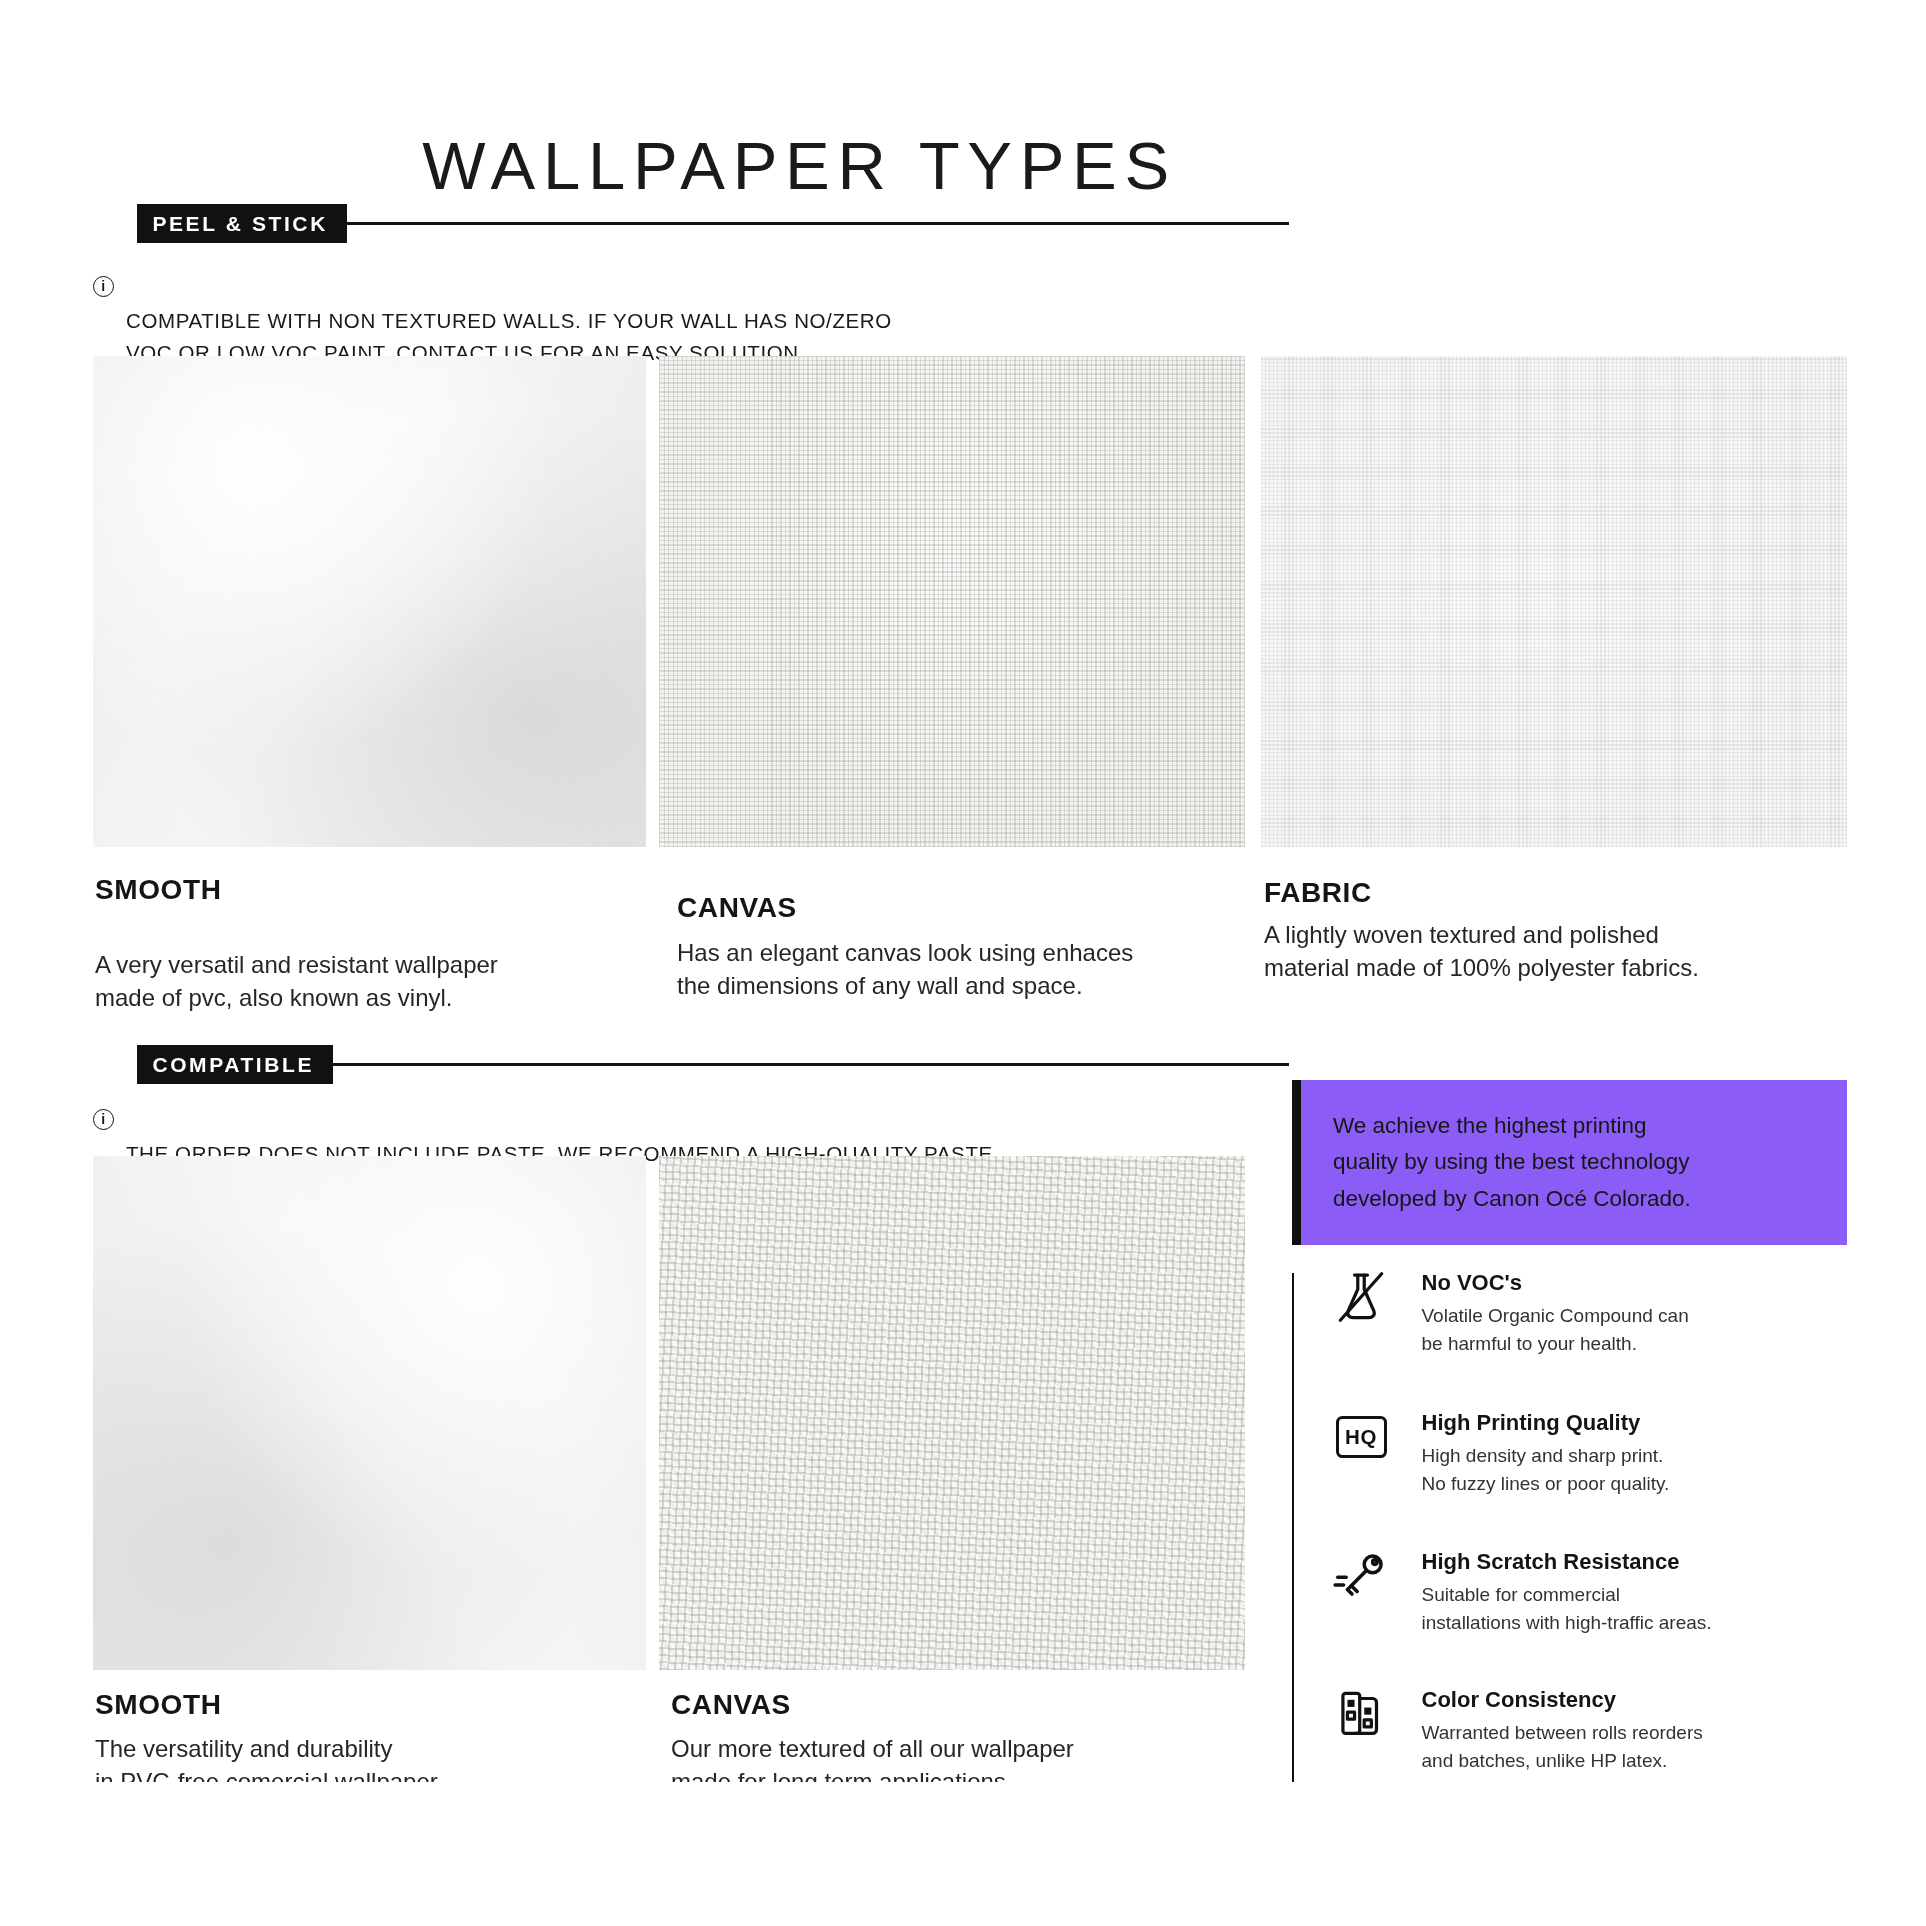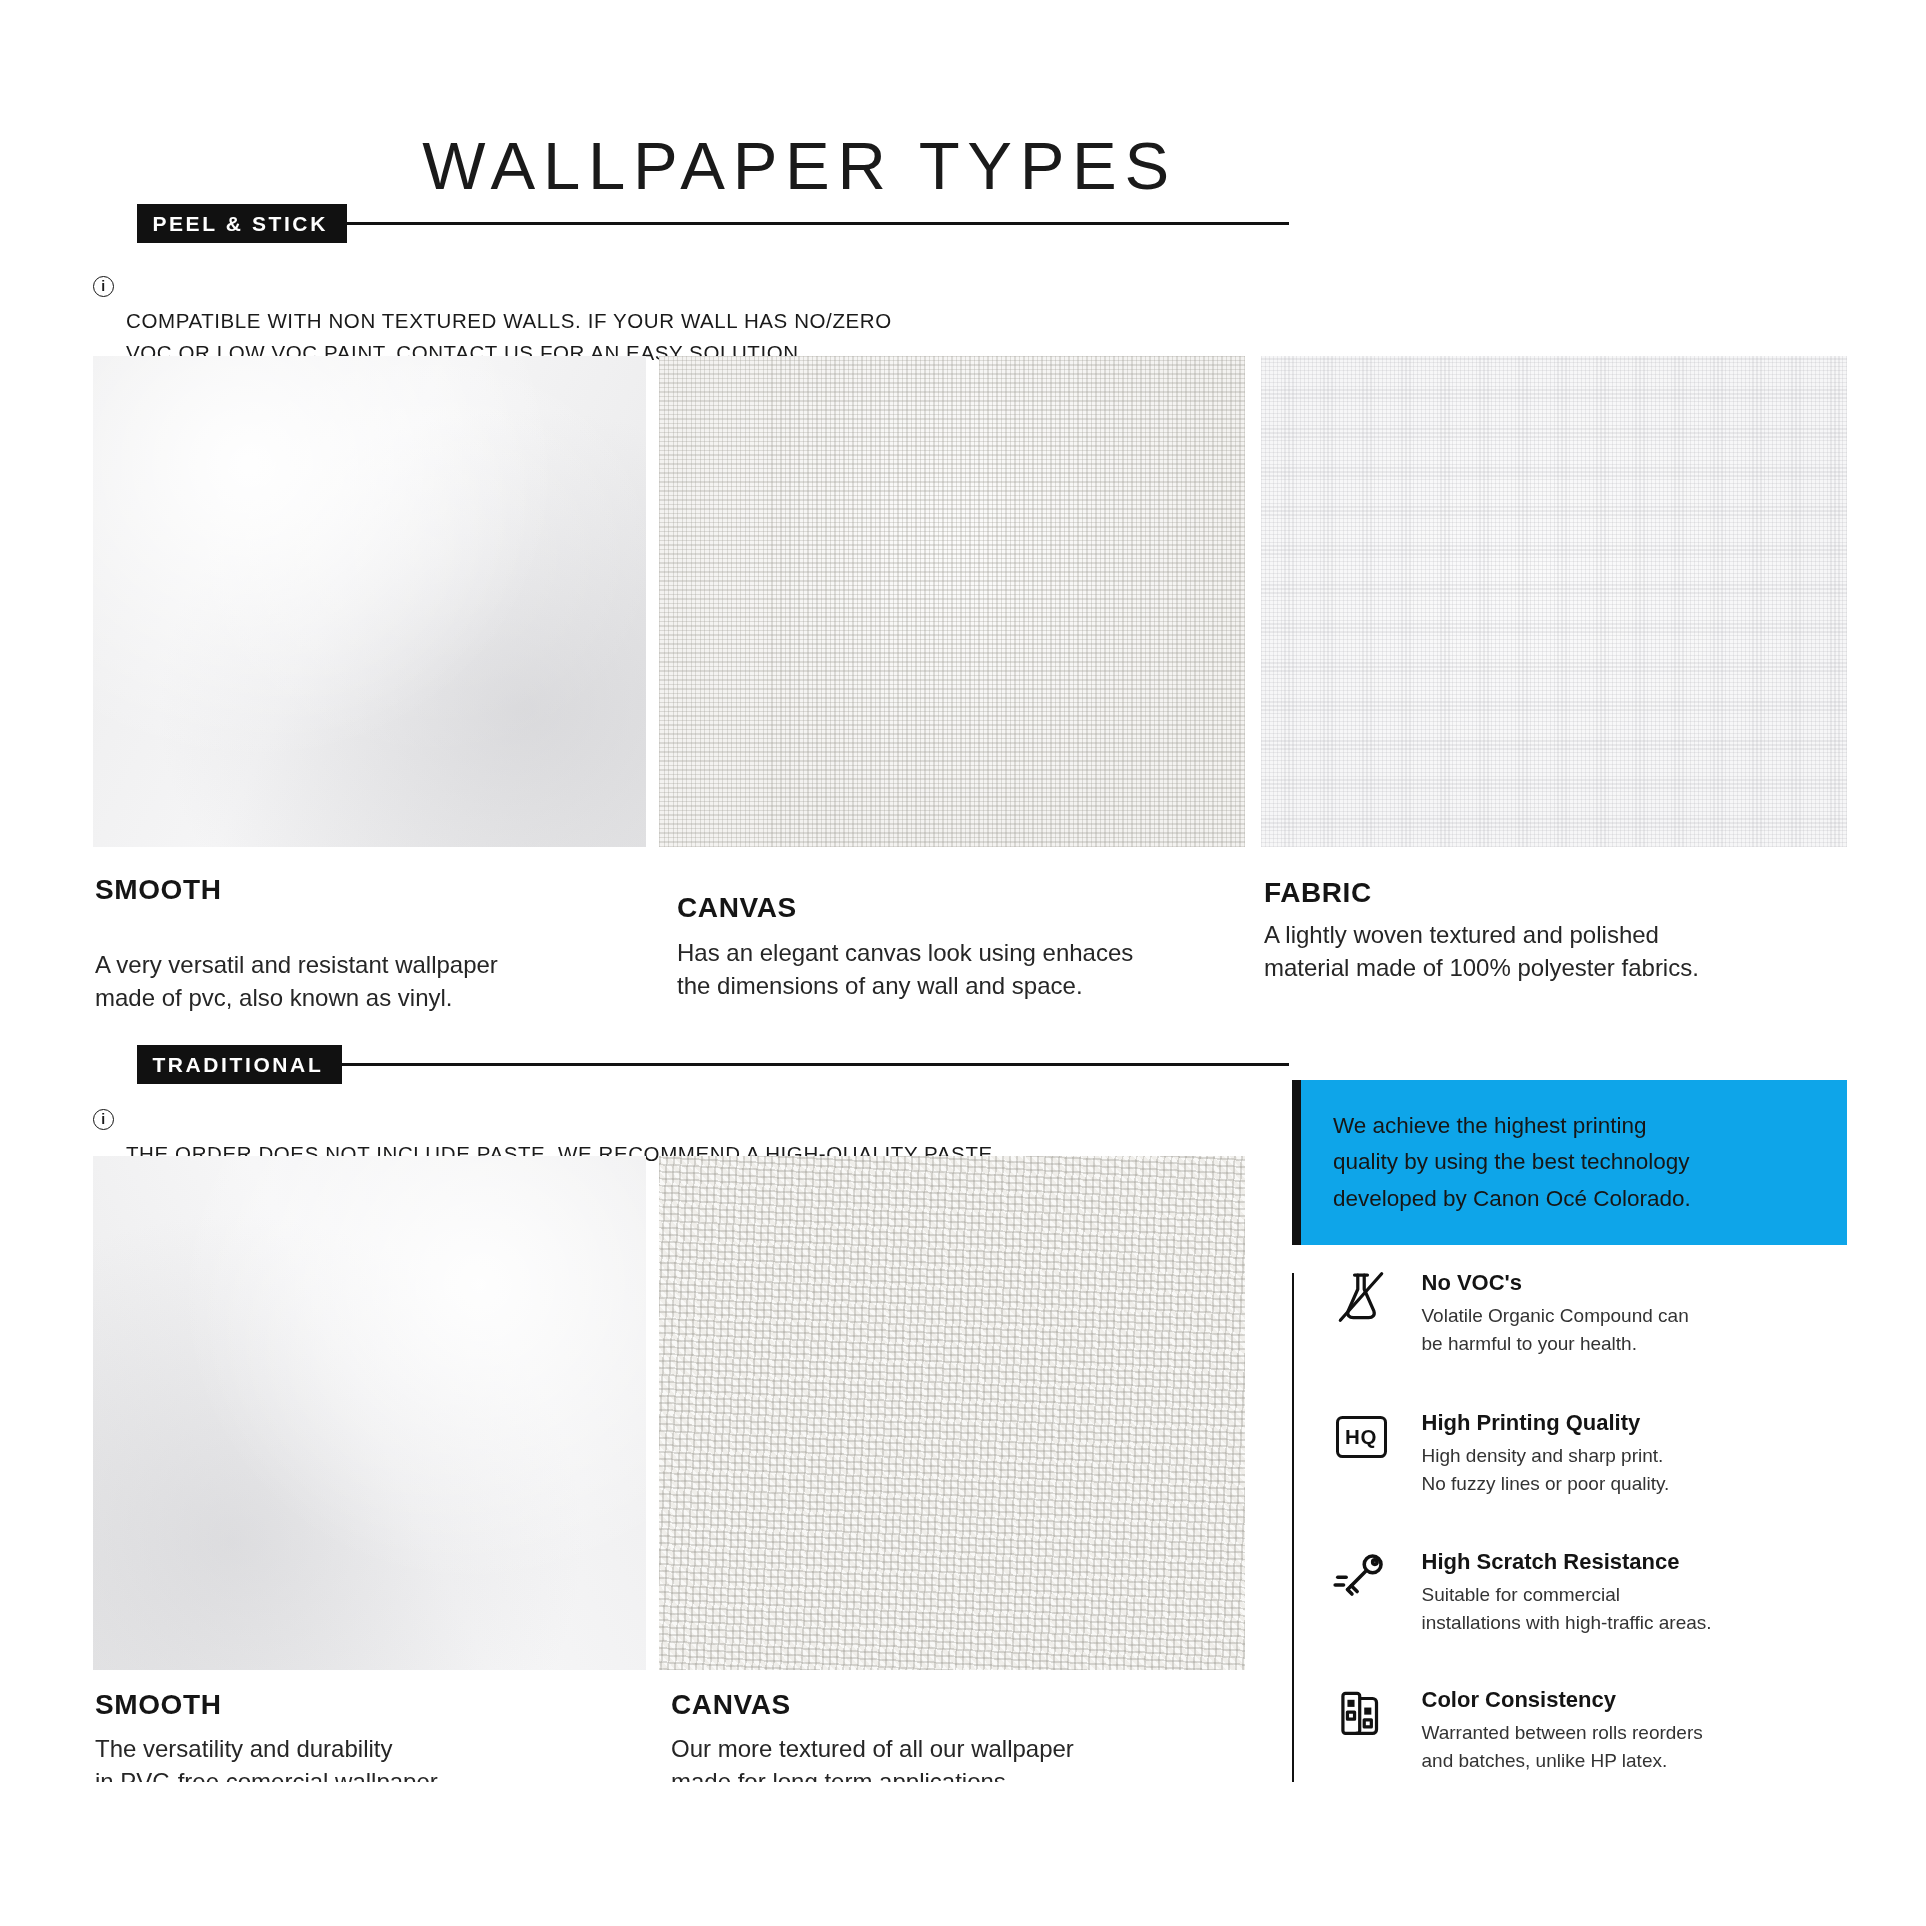--- a/index.html
+++ b/index.html
@@ -84,21 +84,21 @@
   .type-desc{position:absolute;font-size:24px;line-height:1.38;color:#262626;}
   #t1-name{left:95px;top:874px;} #t1-desc{left:95px;top:948px;}
   #t2-name{left:677px;top:892px;} #t2-desc{left:677px;top:936px;}
   #t3-name{left:1264px;top:877px;} #t3-desc{left:1264px;top:918px;}
   #t4-name{left:95px;top:1689px;}  #t4-desc{left:95px;top:1732px;}
   #t5-name{left:671px;top:1689px;} #t5-desc{left:671px;top:1732px;}
 
   
   .quality-box{
     position:absolute;left:1292px;top:1080px;width:555px;box-sizing:border-box;
-    background:#0ea5e9;border-left:9px solid #111;
+    background:#8b5cf6;border-left:9px solid #111;
     padding:28px 24px 28px 32px;font-size:22.5px;line-height:1.62;color:#161616;
   }
   .v-divider{position:absolute;left:1292px;top:1273px;width:1.9px;height:542px;background:#111;}
 
   .feature{position:absolute;left:1330px;width:516px;display:flex;gap:29.5px;align-items:flex-start;}
   #feat-0{top:1266px;} #feat-1{top:1406px;} #feat-2{top:1545px;} #feat-3{top:1683px;}
   .feature-icon{flex:0 0 62px;width:62px;height:62px;display:flex;align-items:center;justify-content:center;}
   .feature-title{font-size:22px;font-weight:700;color:#141414;margin:3.9px 0 6.4px 0;}
   .feature-desc{font-size:19px;line-height:1.45;color:#333;}
   .hq-badge{
@@ -135,21 +135,21 @@
 
   <div class="type-name" id="t2-name">CANVAS</div>
   <div class="type-desc pre" id="t2-desc">Has an elegant canvas look using enhaces
 the dimensions of any wall and space.</div>
 
   <div class="type-name" id="t3-name">FABRIC</div>
   <div class="type-desc pre" id="t3-desc">A lightly woven textured and polished
 material made of 100% polyester fabrics.</div>
 
   <div class="sec-header" id="trad-header">
-    <span class="sec-label">TRADITIONAL</span>
+    <span class="sec-label">COMPATIBLE</span>
     <span class="sec-rule"></span>
   </div>
 
   <div class="note pre" id="trad-note">
     <span class="info-icon">i</span><span>THE ORDER DOES NOT INCLUDE PASTE. WE RECOMMEND A HIGH-QUALITY PASTE.</span>
   </div>
 
   <div class="swatch tex-smooth2" id="sw-trad-smooth"></div>
   <div class="swatch tex-canvas-heavy" id="sw-trad-canvas"></div>
 

